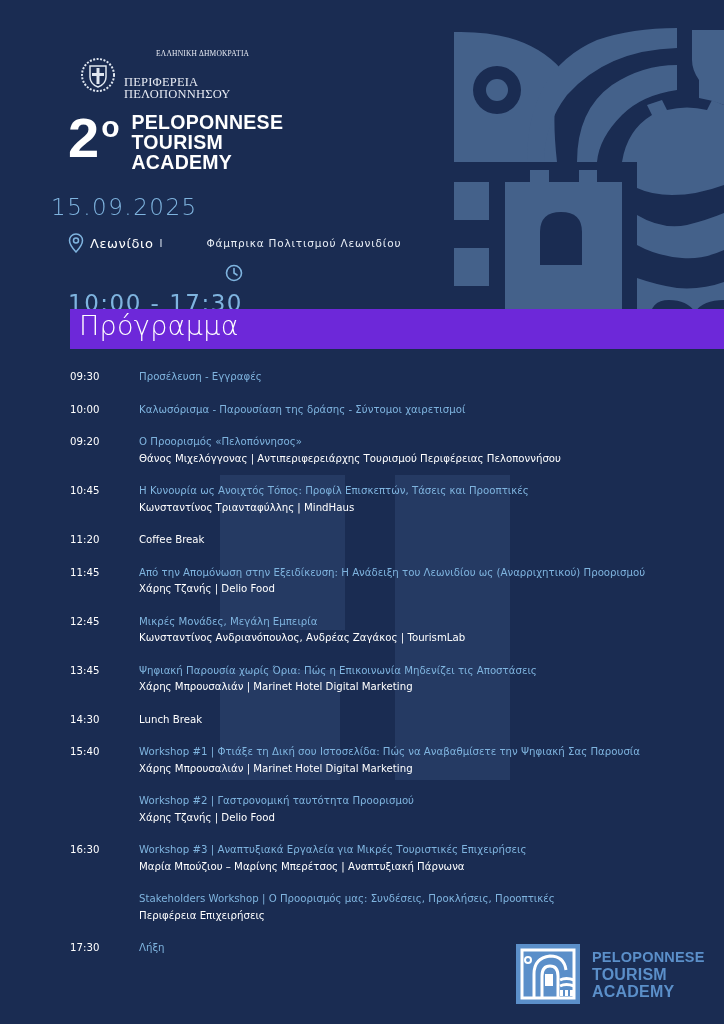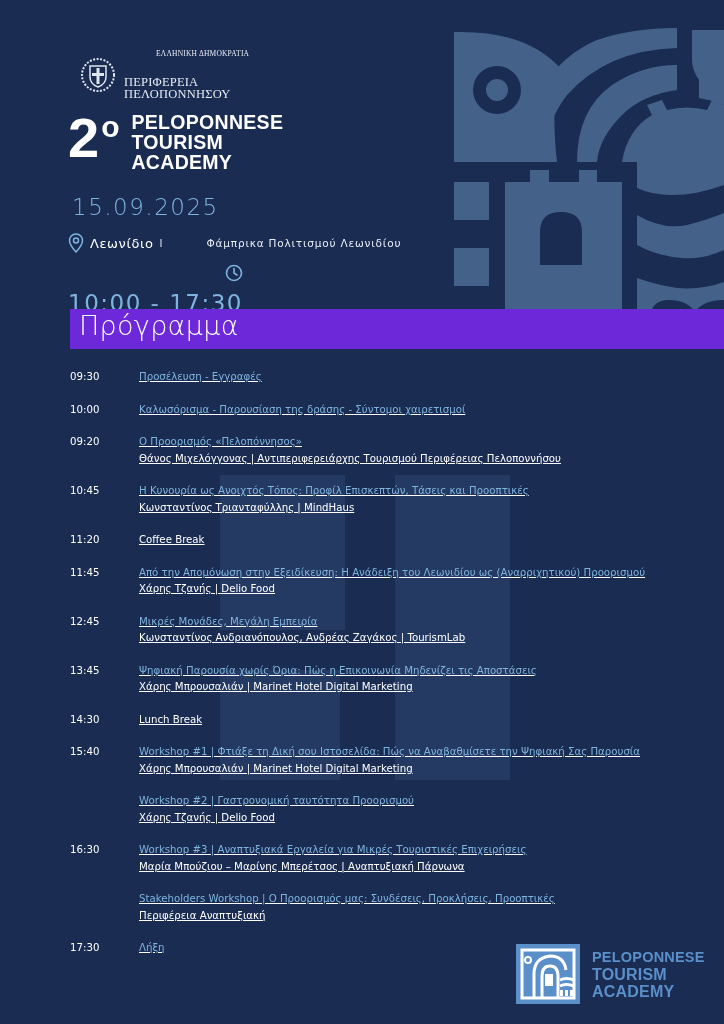--- a/index.html
+++ b/index.html
@@ -25,37 +25,37 @@
   .region-line1 { font-family: "Liberation Serif", serif; font-size: 7.5px; letter-spacing: 0.2px; color: #e8ecf4; margin-bottom: 18px; padding-left: 32px; }
   .region-line2 { font-family: "Liberation Serif", serif; font-size: 12.5px; color: #e8ecf4; letter-spacing: 0.2px; line-height: 12px; }
 
   
   .edition { left: 68px; top: 110px; display: flex; align-items: flex-start; }
   .edition-num { font-family: "Liberation Sans", sans-serif; font-weight: bold; font-size: 56px; line-height: 56px; color: #ffffff; letter-spacing: -1px; }
   .edition-deg { font-family: "Liberation Sans", sans-serif; font-weight: bold; font-size: 30px; line-height: 30px; margin-left: 3px; margin-top: 2px; color: #fff; }
   .edition-title { margin-left: 12px; margin-top: 2px; font-family: "Liberation Sans", sans-serif; font-weight: bold; font-size: 19.5px; line-height: 20px; color: #ffffff; letter-spacing: 0.3px; }
 
   
-  .event-date { left: 72px; top: 194px; font-family: "DejaVu Sans", sans-serif; font-size: 23px; color: #7fb4df; letter-spacing: 1.5px; font-weight: 300; text-align: center; }
+  .event-date { left: 51px; top: 194px; font-family: "DejaVu Sans", sans-serif; font-size: 23px; color: #7fb4df; letter-spacing: 1.5px; font-weight: 300; text-align: center; }
   .event-location { left: 68px; top: 233px; display: flex; align-items: center; gap: 6px; color: #ffffff; }
   .loc-main { font-size: 13px; letter-spacing: 0.6px; }
   .loc-sep { font-size: 10px; color: #d8e2ee; }
   .loc-venue { font-size: 10.5px; letter-spacing: 0.8px; color: #e8eef6; margin-left: 38px; }
   .event-time { left: 68px; top: 264px; display: flex; align-items: flex-end; gap: 8px; flex-direction: column; }
   .time-text { font-size: 23px; color: #7fb4df; letter-spacing: 1.5px; }
 
   
   .program-bar { left: 70px; top: 309px; width: 654px; height: 40px; background: #6d28d9; }
   .program-title { position: absolute; left: 9px; top: 1px; font-size: 27px; color: #ffffff; font-weight: 300; letter-spacing: 0.3px; }
 
   
   .schedule { left: 70px; top: 369px; width: 640px; }
   .item { display: flex; font-size: 10.2px; line-height: 16.5px; margin-bottom: 16px; gap: 36px; }
   .item-time { width: 33px; color: #ffffff; flex-shrink: 0; }
-  .item-body { display: flex; flex-direction: column; text-decoration: underline; }
+  .item-body { display: flex; flex-direction: column; }
   .item-title { color: #7fb4df; white-space: nowrap; }
   .item-title.plain { color: #ffffff; }
   .item-speaker { color: #ffffff; white-space: nowrap; }
 
   
   .footer-logo { left: 516px; top: 944px; display: flex; align-items: center; }
   .footer-icon { width: 64px; height: 60px; }
   .footer-text { margin-left: 12px; font-family: "Liberation Sans", sans-serif; font-weight: bold; color: #5b8fc9; font-size: 16px; line-height: 17px; letter-spacing: 0.2px; }
   .footer-text span { display: block; }
   .footer-text .l1 { font-size: 14.5px; }
@@ -226,21 +226,21 @@
       <span class="item-time">16:30</span>
       <div class="item-body">
         <span class="item-title">Workshop #3 | Αναπτυξιακά Εργαλεία για Μικρές Τουριστικές Επιχειρήσεις</span>
         <span class="item-speaker">Μαρία Μπούζιου – Μαρίνης Μπερέτσος | Αναπτυξιακή Πάρνωνα</span>
       </div>
     </div>
     <div class="item">
       <span class="item-time"></span>
       <div class="item-body">
         <span class="item-title">Stakeholders Workshop | Ο Προορισμός μας: Συνδέσεις, Προκλήσεις, Προοπτικές</span>
-        <span class="item-speaker">Περιφέρεια Αναπτυξιακή</span>
+        <span class="item-speaker">Περιφέρεια Επιχειρήσεις</span>
       </div>
     </div>
     <div class="item">
       <span class="item-time">17:30</span>
       <div class="item-body">
         <span class="item-title">Λήξη</span>
       </div>
     </div>
   </div>
 

